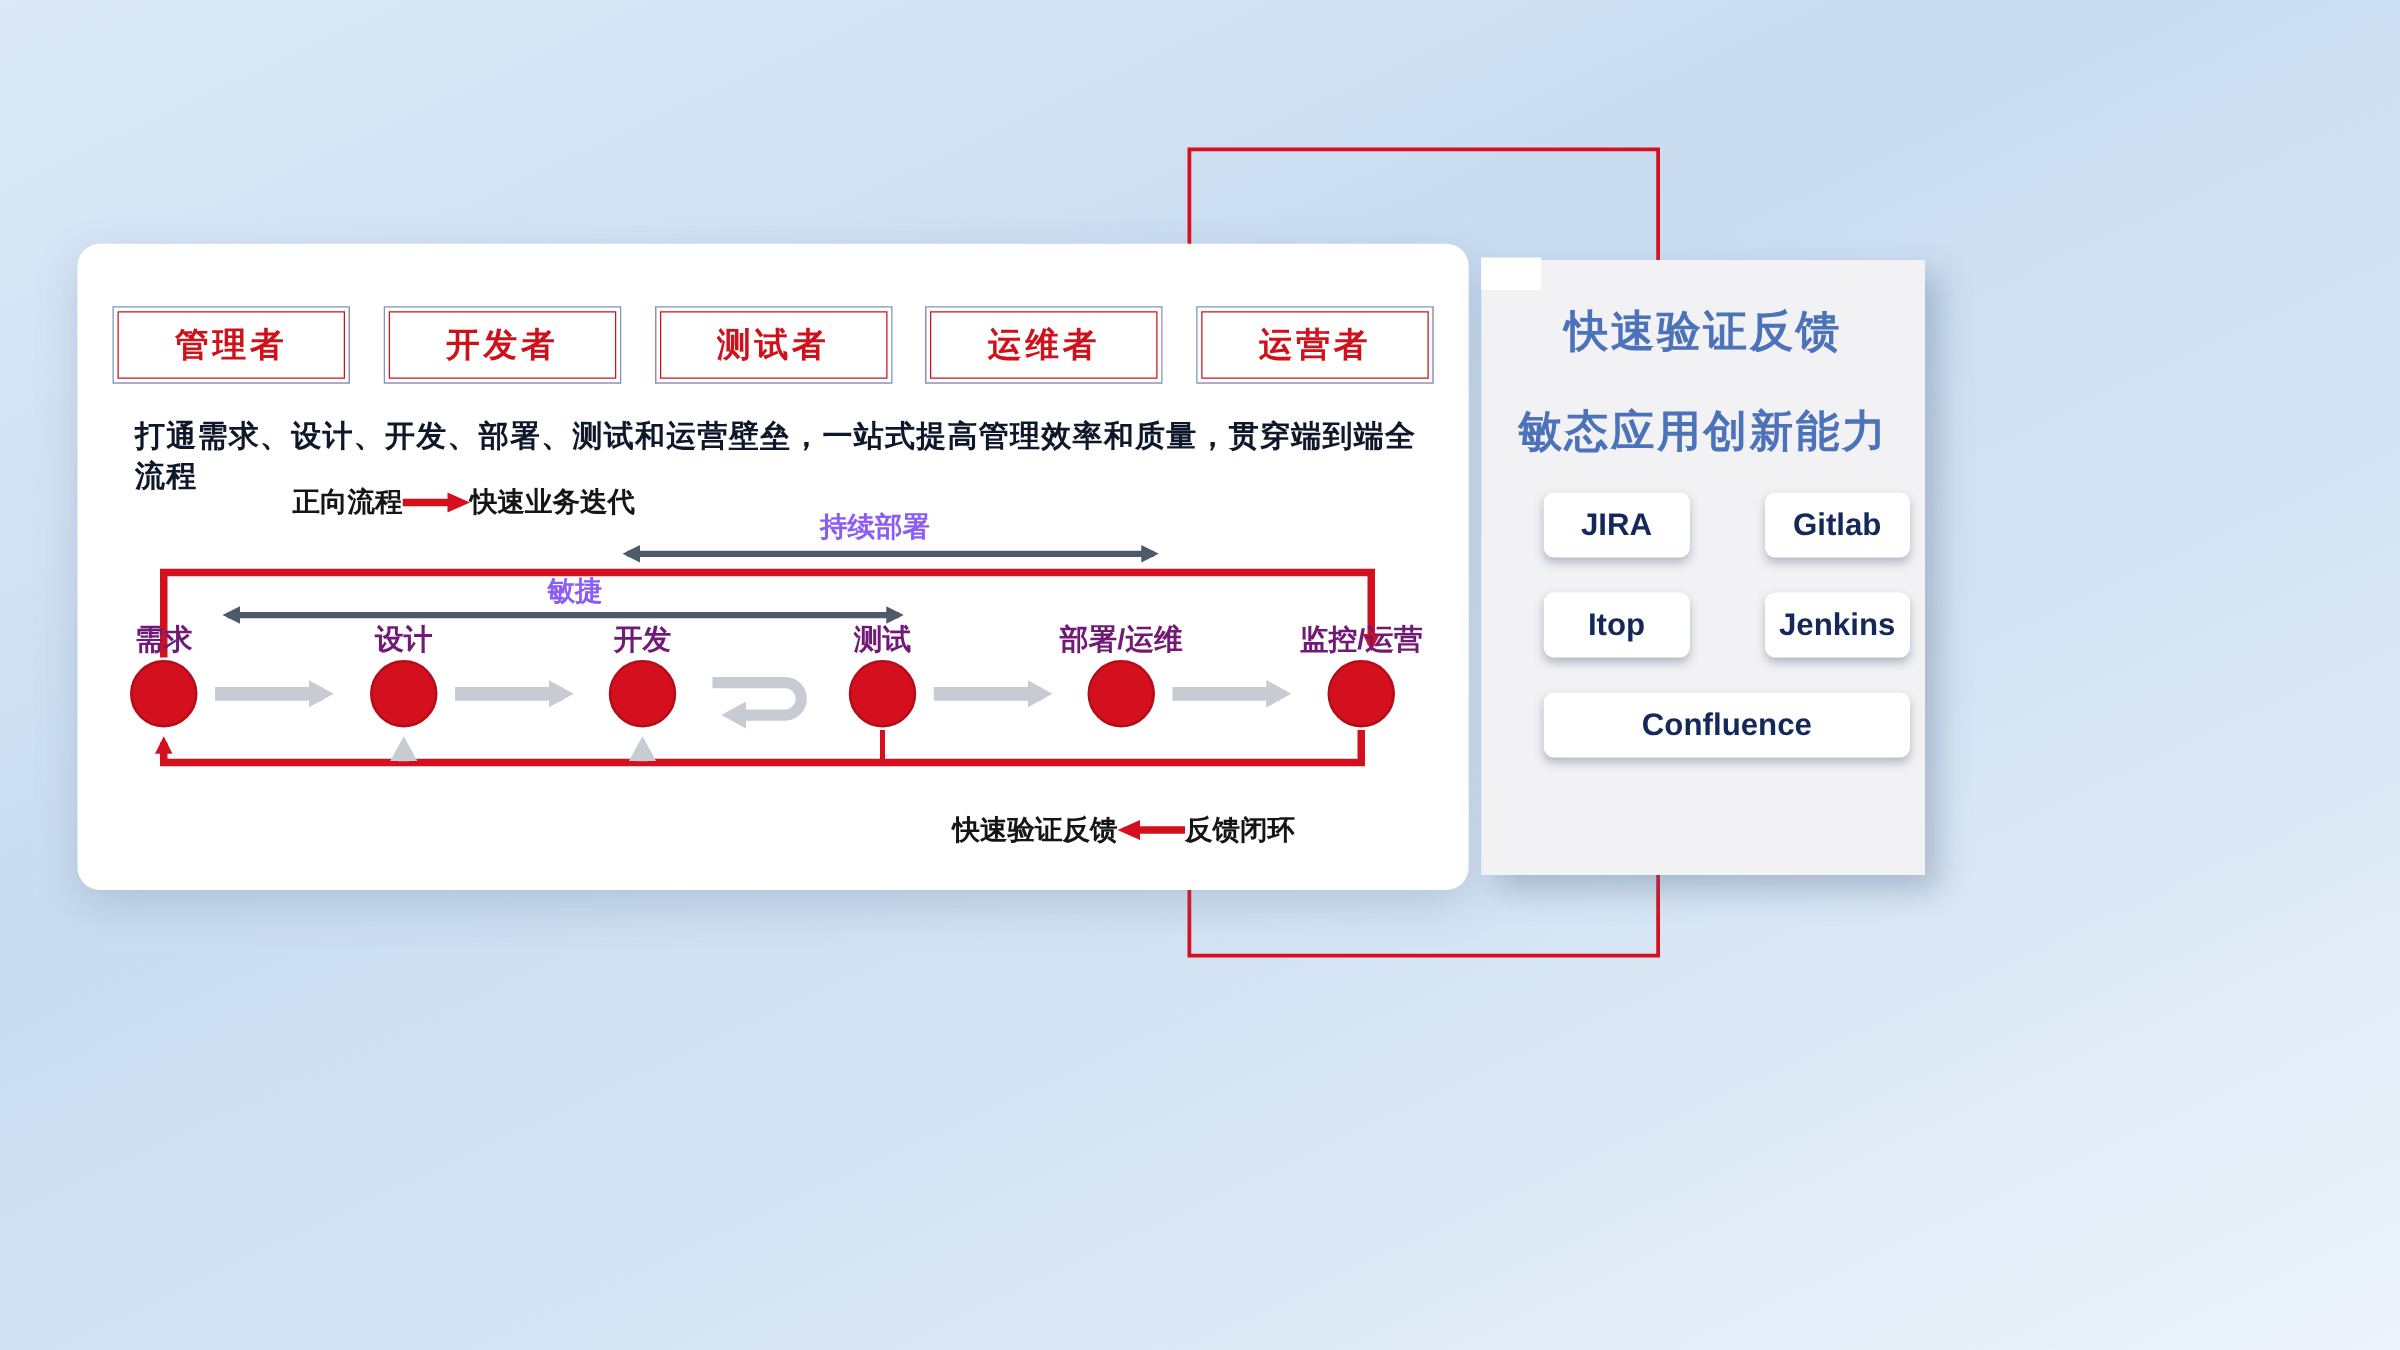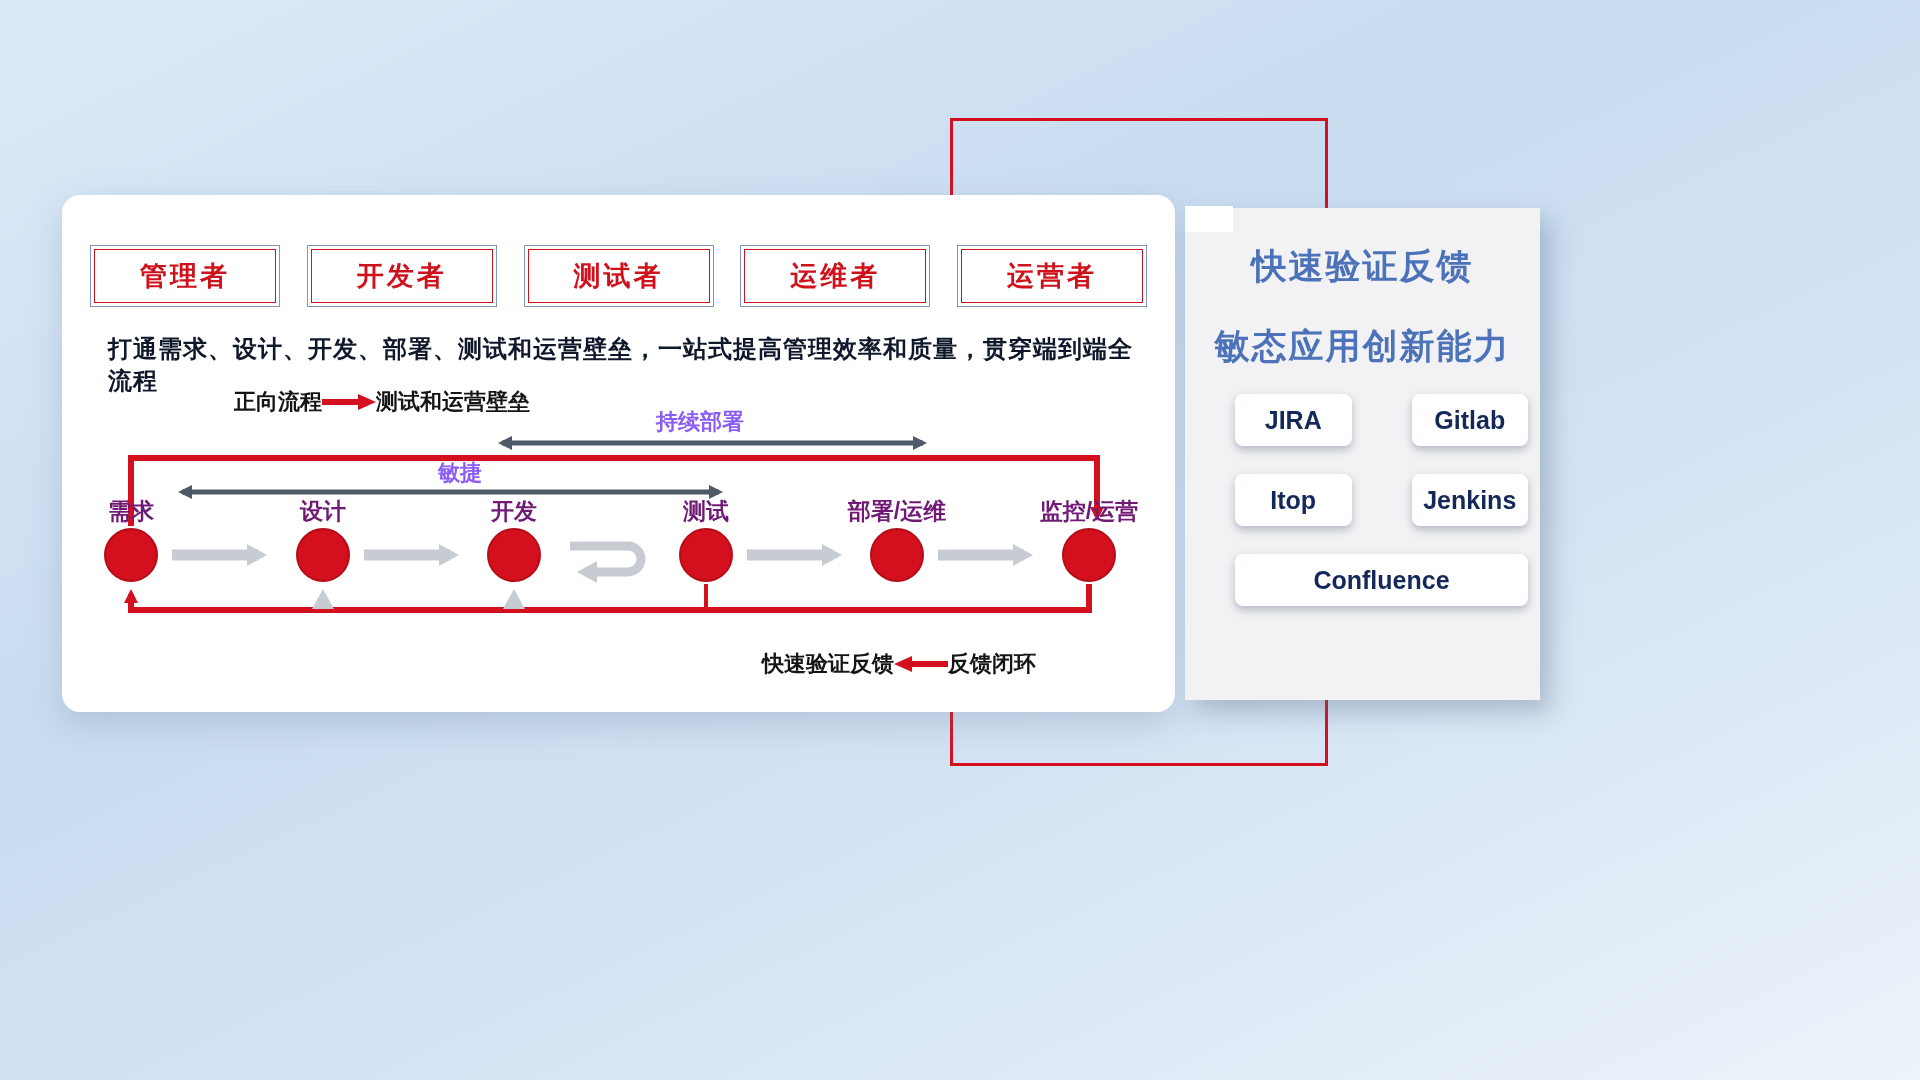--- a/index.html
+++ b/index.html
@@ -85,21 +85,21 @@
   </div>
 
   <div class="description">打通需求、设计、开发、部署、测试和运营壁垒，一站式提高管理效率和质量，贯穿端到端全流程</div>
 
   <div class="legend forward">
     <span>正向流程</span>
     <svg width="54" height="16" viewBox="0 0 54 16">
       <line x1="0" y1="8" x2="38" y2="8" stroke="#d5101e" stroke-width="6"></line>
       <polygon points="36,0 54,8 36,16" fill="#d5101e"></polygon>
     </svg>
-    <span>测试和运营壁垒</span>
+    <span>快速业务迭代</span>
   </div>
 
   <svg class="diagram-svg" width="1113" height="517" viewBox="0 0 1113 517">
     <defs>
       <marker id="redHead" markerUnits="userSpaceOnUse" markerWidth="20" markerHeight="18" refX="9" refY="7" orient="auto">
         <path d="M0,0 L14,7 L0,14 Z" fill="#d5101e"></path>
       </marker>
       <marker id="grayHead" markerUnits="userSpaceOnUse" markerWidth="24" markerHeight="24" refX="11" refY="11" orient="auto">
         <path d="M0,0 L20,11 L0,22 Z" fill="#c7ccd3"></path>
       </marker>

